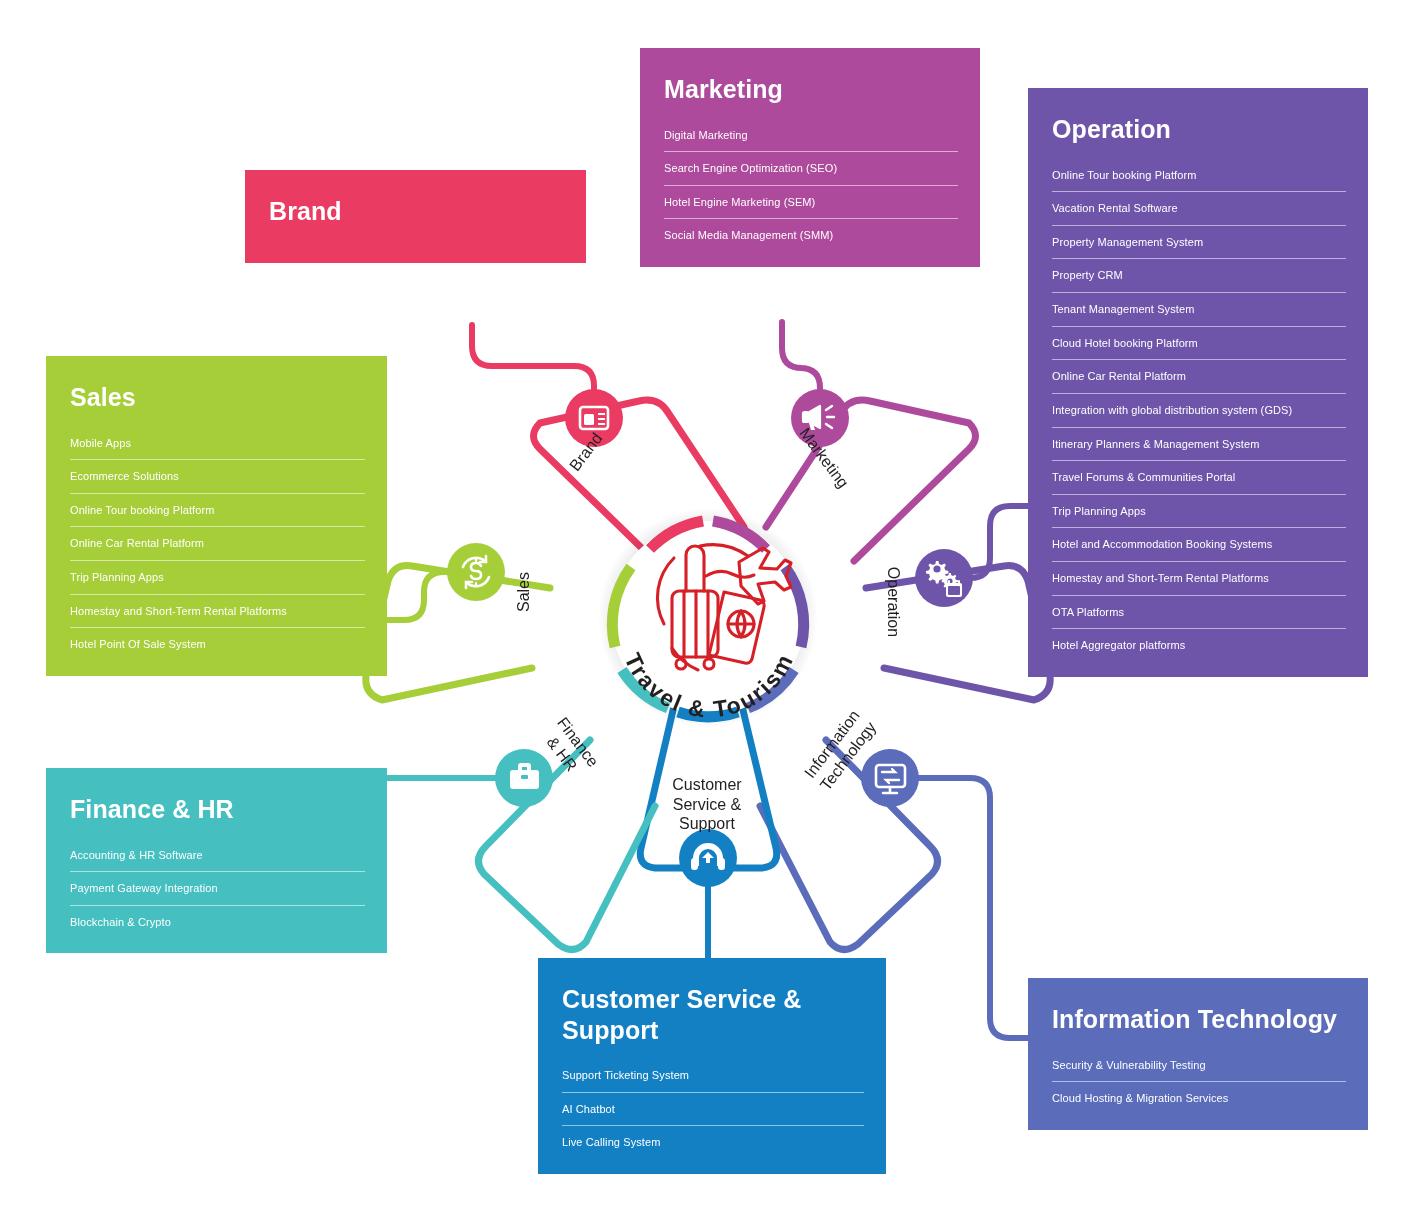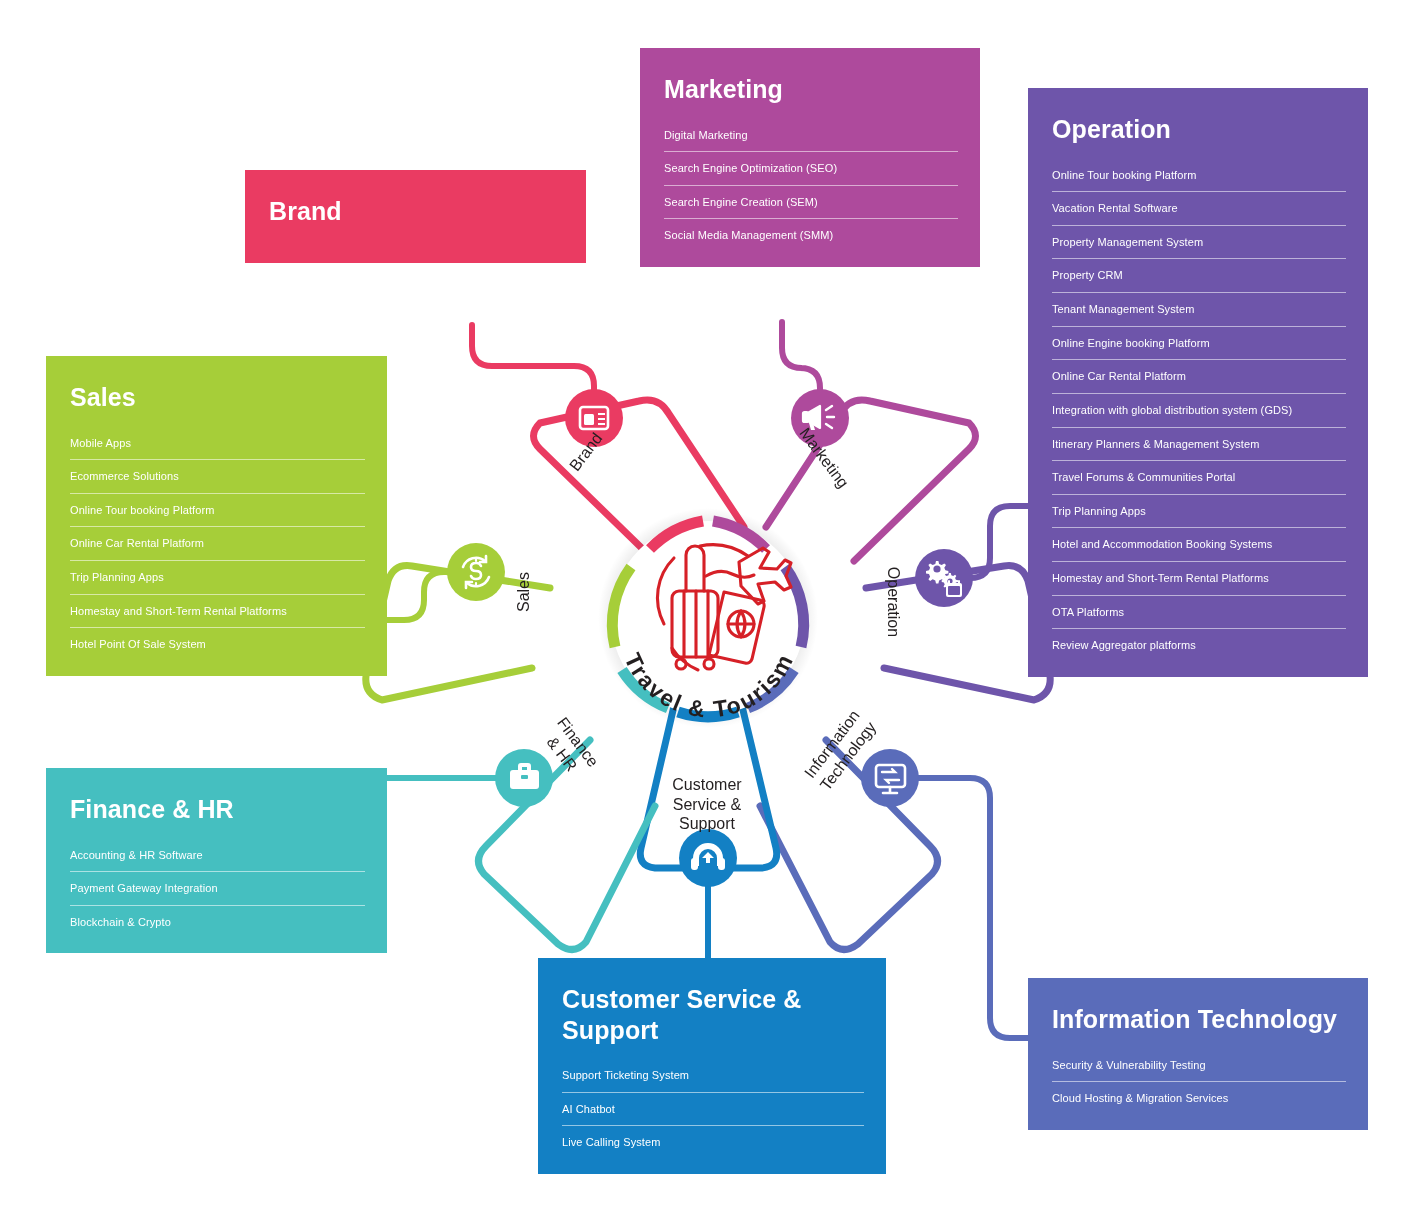--- a/index.html
+++ b/index.html
@@ -237,43 +237,43 @@
 
   <section class="panel" id="panel-brand" style="background: rgb(234, 59, 98);">
     <h2>Brand</h2>
   </section>
 
   <section class="panel" id="panel-marketing" style="background: rgb(174, 74, 156);">
     <h2>Marketing</h2>
     <ul>
       <li>Digital Marketing</li>
       <li>Search Engine Optimization (SEO)</li>
-      <li>Search Engine Creation (SEM)</li>
+      <li>Hotel Engine Marketing (SEM)</li>
       <li>Social Media Management (SMM)</li>
     </ul>
   </section>
 
   <section class="panel" id="panel-operation" style="background: rgb(110, 85, 170);">
     <h2>Operation</h2>
     <ul>
       <li>Online Tour booking Platform</li>
       <li>Vacation Rental Software</li>
       <li>Property Management System</li>
       <li>Property CRM</li>
       <li>Tenant Management System</li>
-      <li>Online Engine booking Platform</li>
+      <li>Cloud Hotel booking Platform</li>
       <li>Online Car Rental Platform</li>
       <li>Integration with global distribution system (GDS)</li>
       <li>Itinerary Planners &amp; Management System</li>
       <li>Travel Forums &amp; Communities Portal</li>
       <li>Trip Planning Apps</li>
       <li>Hotel and Accommodation Booking Systems</li>
       <li>Homestay and Short-Term Rental Platforms</li>
       <li>OTA Platforms</li>
-      <li>Review Aggregator platforms</li>
+      <li>Hotel Aggregator platforms</li>
     </ul>
   </section>
 
   <section class="panel" id="panel-sales" style="background: rgb(166, 206, 57);">
     <h2>Sales</h2>
     <ul>
       <li>Mobile Apps</li>
       <li>Ecommerce Solutions</li>
       <li>Online Tour booking Platform</li>
       <li>Online Car Rental Platform</li>

